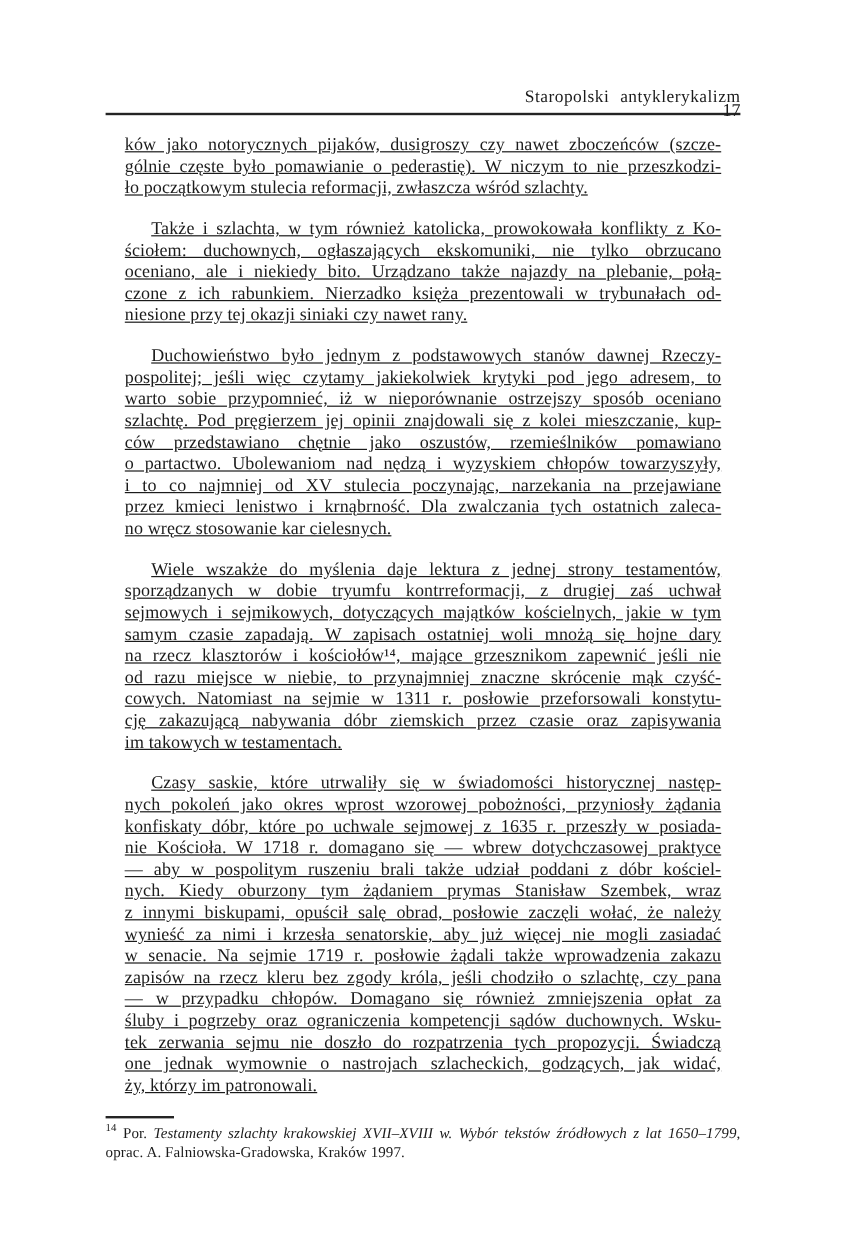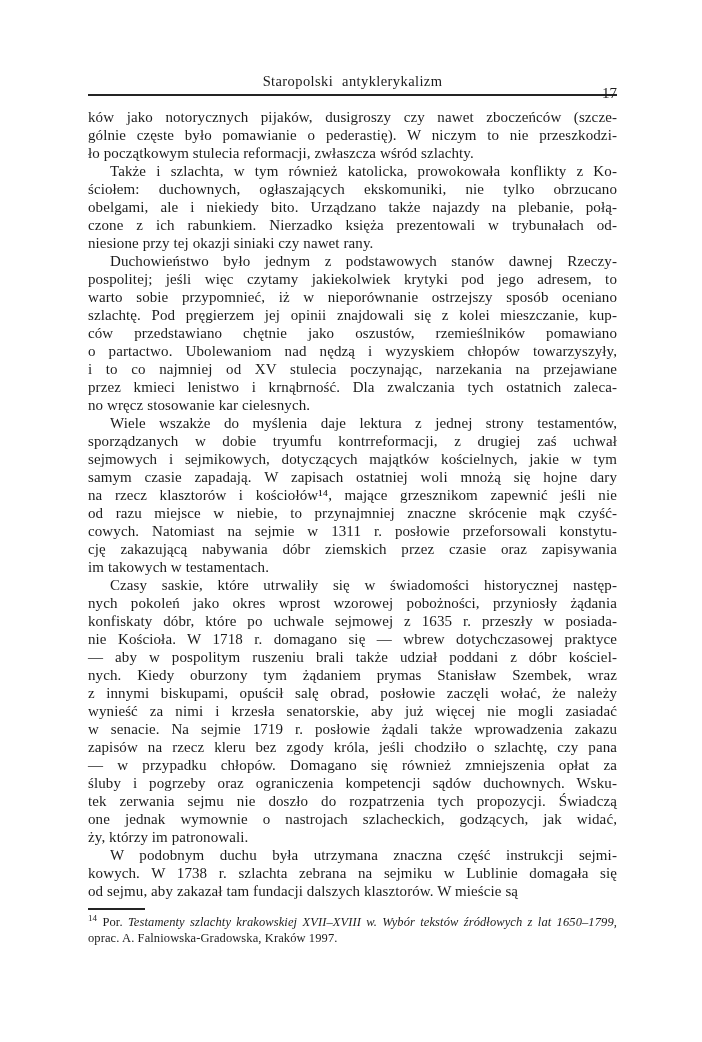--- a/index.html
+++ b/index.html
@@ -23,42 +23,42 @@
     width: 529px;
   }
   .running-header {
     position: relative;
     height: 19px;
     font-size: 14.5px;
     line-height: 19px;
   }
   .running-title {
     display: block;
-    text-align: center;
+    text-align: right;
     word-spacing: 5px;
     letter-spacing: 0.4px;
   }
   .page-number {
     position: absolute;
     right: 0;
     top: 12px;
     font-size: 15px;
   }
   .header-rule {
     margin-top: 3px;
     height: 2px;
     background: #242424;
   }
   .body-text {
     margin-top: 12px;
     font-size: 15px;
     line-height: 18px;
     letter-spacing: 0.1px;
   }
-  .paragraph { margin: 0; }
+  .paragraph { margin: 16px; text-decoration: underline; }
   .text-line {
     text-align: justify;
     text-align-last: justify;
     white-space: normal;
   }
   .text-line.last {
     text-align-last: left;
   }
   .text-line.indent {
     text-indent: 22px;
@@ -100,21 +100,21 @@
 
     <div class="body-text" id="body-text">
         <div class="paragraph">
           <div class="text-line">ków jako notorycznych pijaków, dusigroszy czy nawet zboczeńców (szcze-</div>
           <div class="text-line">gólnie częste było pomawianie o pederastię). W niczym to nie przeszkodzi-</div>
           <div class="text-line last">ło początkowym stulecia reformacji, zwłaszcza wśród szlachty.</div>
         </div>
         <div class="paragraph">
           <div class="text-line indent">Także i szlachta, w tym również katolicka, prowokowała konflikty z Ko-</div>
           <div class="text-line">ściołem: duchownych, ogłaszających ekskomuniki, nie tylko obrzucano</div>
-          <div class="text-line">obelgami, ale i niekiedy bito. Urządzano także najazdy na plebanie, połą-</div>
+          <div class="text-line">oceniano, ale i niekiedy bito. Urządzano także najazdy na plebanie, połą-</div>
           <div class="text-line">czone z ich rabunkiem. Nierzadko księża prezentowali w trybunałach od-</div>
           <div class="text-line last">niesione przy tej okazji siniaki czy nawet rany.</div>
         </div>
         <div class="paragraph">
           <div class="text-line indent">Duchowieństwo było jednym z podstawowych stanów dawnej Rzeczy-</div>
           <div class="text-line">pospolitej; jeśli więc czytamy jakiekolwiek krytyki pod jego adresem, to</div>
           <div class="text-line">warto sobie przypomnieć, iż w nieporównanie ostrzejszy sposób oceniano</div>
           <div class="text-line">szlachtę. Pod pręgierzem jej opinii znajdowali się z kolei mieszczanie, kup-</div>
           <div class="text-line">ców przedstawiano chętnie jako oszustów, rzemieślników pomawiano</div>
           <div class="text-line">o partactwo. Ubolewaniom nad nędzą i wyzyskiem chłopów towarzyszyły,</div>
@@ -143,25 +143,20 @@
           <div class="text-line">z innymi biskupami, opuścił salę obrad, posłowie zaczęli wołać, że należy</div>
           <div class="text-line">wynieść za nimi i krzesła senatorskie, aby już więcej nie mogli zasiadać</div>
           <div class="text-line">w senacie. Na sejmie 1719 r. posłowie żądali także wprowadzenia zakazu</div>
           <div class="text-line">zapisów na rzecz kleru bez zgody króla, jeśli chodziło o szlachtę, czy pana</div>
           <div class="text-line">— w przypadku chłopów. Domagano się również zmniejszenia opłat za</div>
           <div class="text-line">śluby i pogrzeby oraz ograniczenia kompetencji sądów duchownych. Wsku-</div>
           <div class="text-line">tek zerwania sejmu nie doszło do rozpatrzenia tych propozycji. Świadczą</div>
           <div class="text-line">one jednak wymownie o nastrojach szlacheckich, godzących, jak widać,</div>
           <div class="text-line last">ży, którzy im patronowali.</div>
         </div>
-        <div class="paragraph">
-          <div class="text-line indent">W podobnym duchu była utrzymana znaczna część instrukcji sejmi-</div>
-          <div class="text-line">kowych. W 1738 r. szlachta zebrana na sejmiku w Lublinie domagała się</div>
-          <div class="text-line last">od sejmu, aby zakazał tam fundacji dalszych klasztorów. W mieście są</div>
-        </div>
       </div>
 
     <div class="footnote-sep"></div>
 
     <div class="footnote" id="footnote"><sup>14</sup><span class=""> Por. </span><span class="italic">Testamenty szlachty krakowskiej XVII–XVIII w. Wybór tekstów źródłowych z lat 1650–1799</span><span class="">, oprac. A. Falniowska-Gradowska, Kraków 1997.</span></div>
 
   </div>
 </div>
 
 </body></html>

